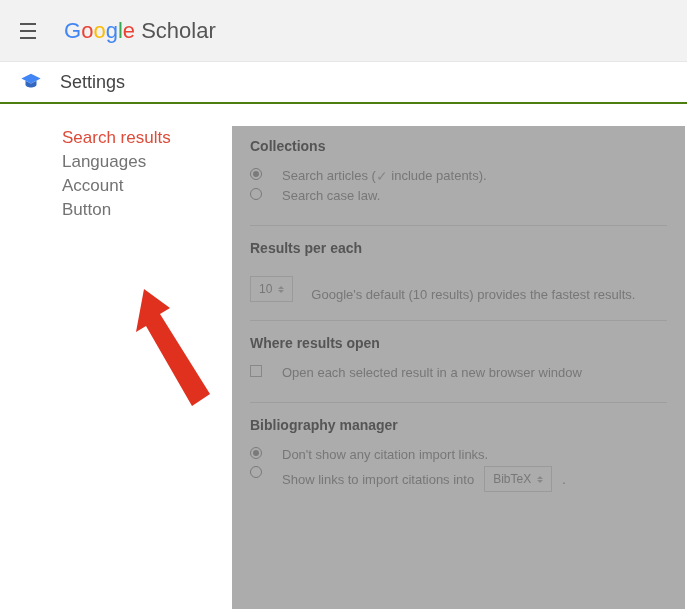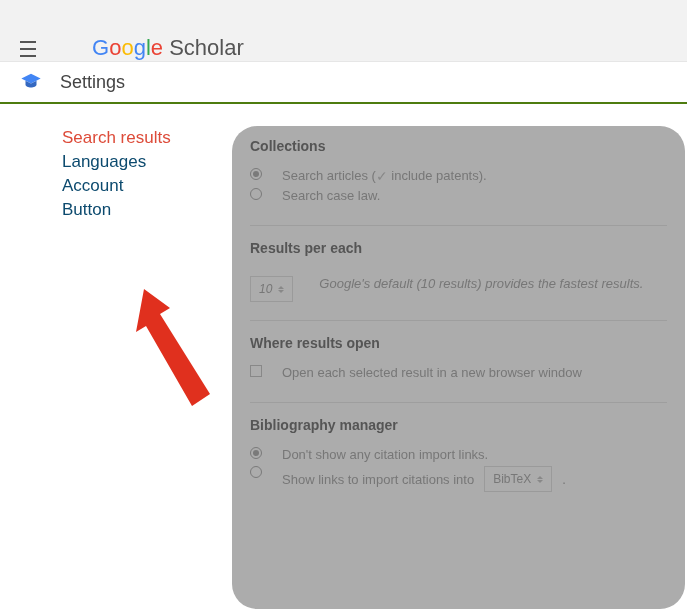--- a/index.html
+++ b/index.html
@@ -12,24 +12,23 @@
     height: 609px;
     overflow: hidden;
     box-sizing: border-box;
   }
   * { box-sizing: border-box; }
 
   .topbar {
     background: #f2f2f2;
     height: 62px;
     display: flex;
-    align-items: flex-end;
+    align-items: center;
     padding-left: 20px;
     border-bottom: 1px solid #e6e6e6;
-    gap: 28px;
   }
   .menu-icon {
     width: 24px;
     height: 24px;
     cursor: pointer;
     display: flex;
     flex-direction: column;
     justify-content: center;
     gap: 5px;
     margin-right: 20px;
@@ -75,39 +74,38 @@
   .sidebar {
     flex: 0 0 232px;
     padding-left: 56px;
     font-size: 17px;
     line-height: 22px;
     text-decoration: underline;
   }
   .sidebar .item {
     padding: 1px 6px;
     cursor: pointer;
-    color: #0c4a6e;
+    color: #737373;
     display: inline-block;
   }
   .sidebar .item.active { color: #dd4b39; }
   .sidebar .item.highlighted {
     border: 2px solid #e0301e;
   }
   .sidebar div { margin: 0; }
 
   .main {
     flex: 1;
     background: #acacac;
     margin-right: 2px;
     padding: 0 18px 18px 18px;
     font-size: 13px;
     color: #5a5a5a;
     position: relative;
     height: 100%;
-    border-radius: 25px;
   }
   .section { border-bottom: 1px solid #9e9e9e; padding-bottom: 18px; margin-bottom: 14px; }
   .section:last-child { border-bottom: none; }
   .section-title {
     font-size: 14px;
     font-weight: bold;
     color: #555;
     margin: 12px 0 14px 0;
   }
   .radio-row, .check-row {
@@ -155,21 +153,21 @@
   .select .spinner {
     display:flex; flex-direction:column; gap:1px;
   }
   .select .spinner .tri {
     width:0;height:0;
     border-left:3px solid transparent;
     border-right:3px solid transparent;
   }
   .select .spinner .up { border-bottom:3px solid #888; }
   .select .spinner .down { border-top:3px solid #888; }
-  .perpage-row { display:flex; align-items:flex-start; gap: 26px; color:#777; padding-top:6px;font-style:italic;}
+  .perpage-row { display:flex; align-items:flex-end; gap: 18px; color:#777; padding-top:6px;}
   .inline-gap { display:flex; align-items:center; gap:10px; color:#777; }
 
   
   .arrow-annot {
     position: absolute;
     left: 124px;
     top: 180px;
     pointer-events: none;
   }
 </style>

